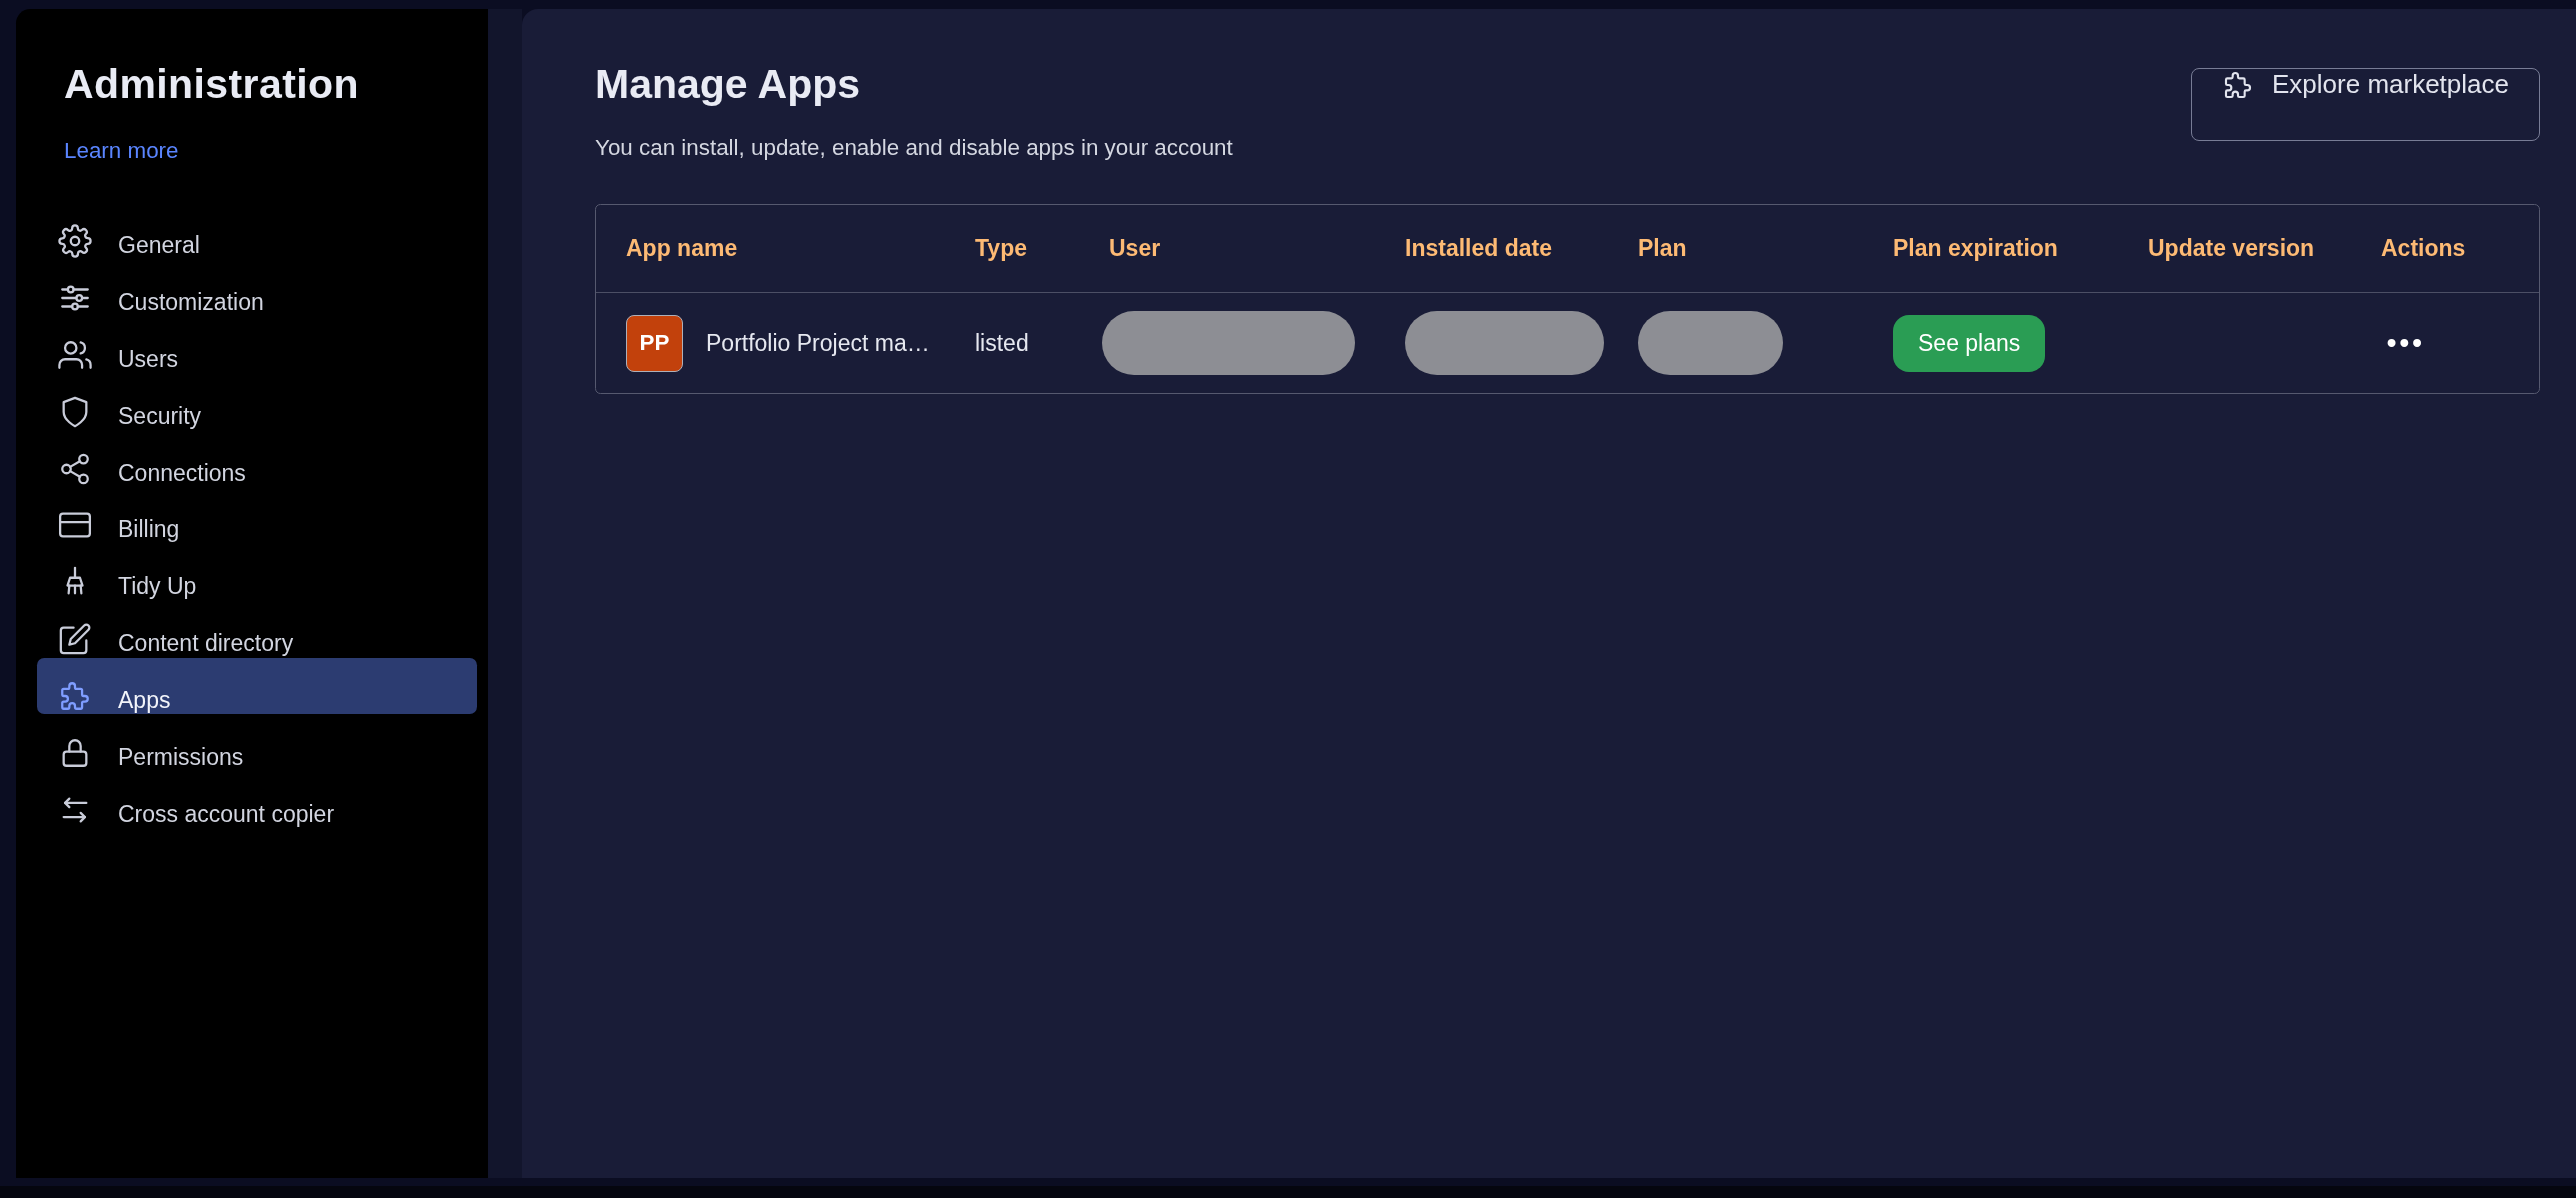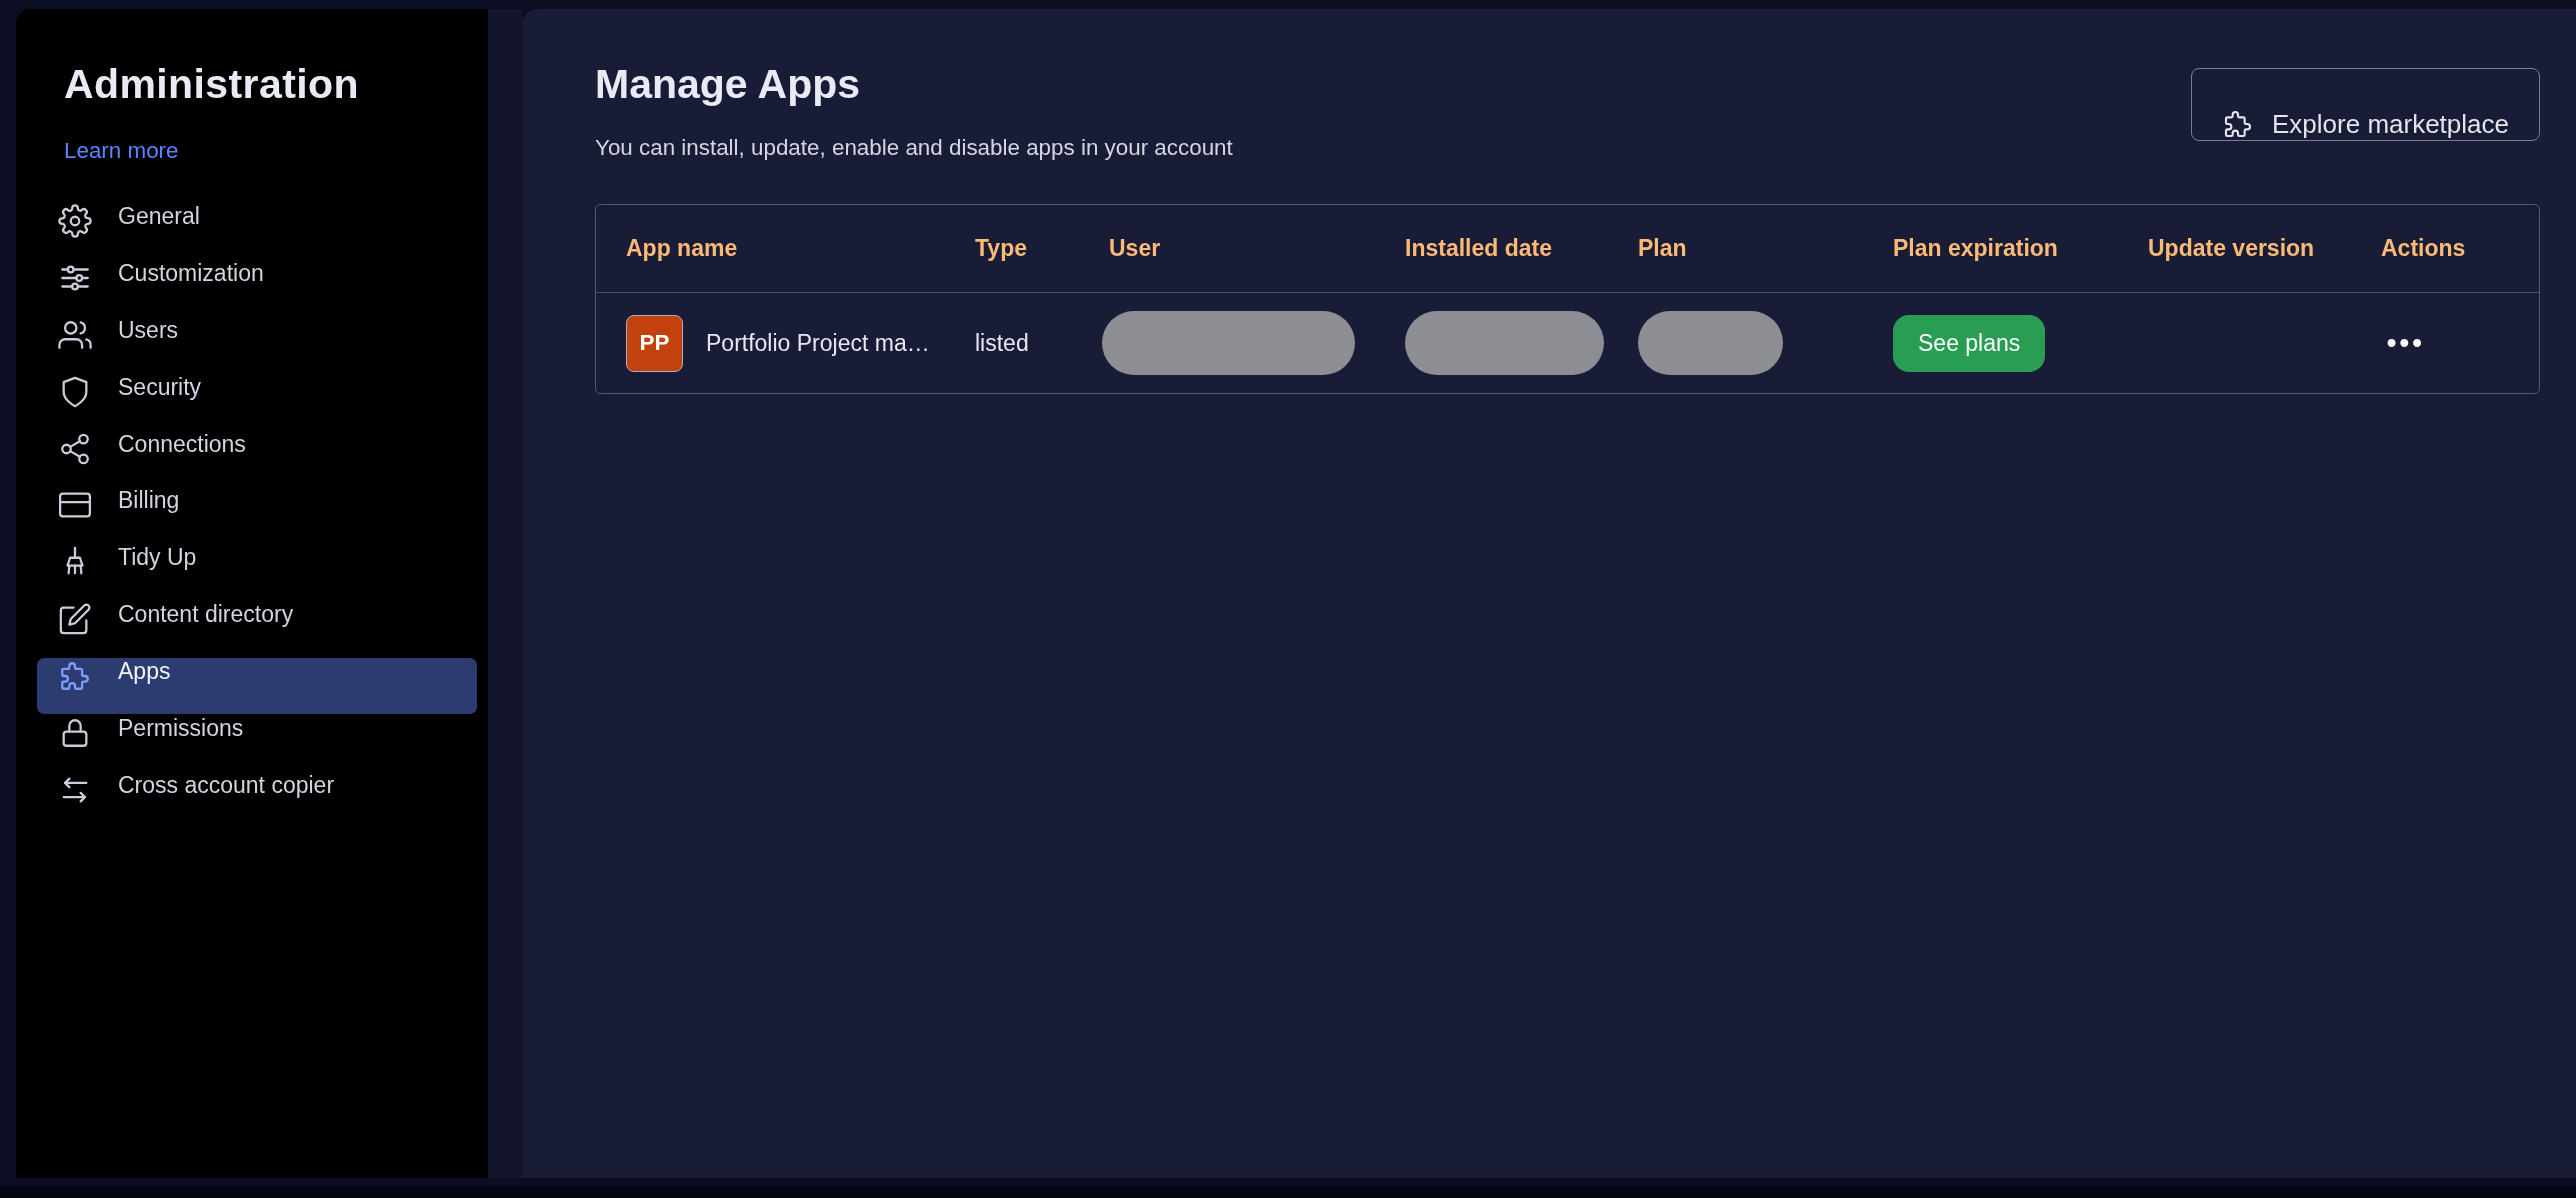--- a/index.html
+++ b/index.html
@@ -21,21 +21,21 @@
   .sidebar {
     width:472px; flex-shrink:0;
     background:#000000;
     border-top-left-radius:14.3px;
     padding:52px 16px 0 48px;
   }
   .sidebar h1 { font-size:41px; font-weight:700; color:#e9ebf4; letter-spacing:0.4px; }
   .learn-more { display:inline-block; margin-top:30px; font-size:22.4px; color:#5a85ff; cursor:pointer; text-decoration:none; }
   .menu { margin-top:39px; margin-left:-27px; margin-right:-5.4px; display:flex; flex-direction:column; gap:0.9px; }
   .menu-item {
-    display:flex; align-items:flex-start; gap:25px;
+    display:flex; align-items:flex-end; gap:25px;
     height:56px; padding:0 20px; border-radius:7.2px;
     font-size:23px; color:#d2d5e0; cursor:pointer;
   }
   .menu-item .mi-icon { width:36px; height:36px; display:flex; align-items:center; justify-content:center; color:#c9ccd9; flex-shrink:0; }
   .menu-item.active { background:#2c3c71; color:#f2f4fa; }
   .menu-item.active .mi-icon { color:#7f9dff; }
   svg { display:block; }
 
   .panel-gap { width:34px; background:#12152c; }
 
@@ -45,21 +45,21 @@
     background:#191c37;
     border-top-left-radius:16px;
     padding:52px 36px 0 73px;
     position:relative;
   }
   .main h2 { font-size:41px; font-weight:700; color:#e9ebf4; }
   .subtitle { margin-top:27px; font-size:22.4px; color:#d4d7e1; }
 
   .explore-btn {
     position:absolute; top:59px; right:36px; height:73px;
-    display:flex; align-items:flex-end; gap:18px; padding:0 30px;
+    display:flex; align-items:flex-start; gap:18px; padding:0 30px;
     border:0.9px solid #787c95; border-radius:8px;
     background:transparent; color:#e2e4ee; font-size:26px;
     font-family:inherit; cursor:pointer;
   }
 
   .tabs { display:inline-flex; margin-top:70px; border-bottom:0.9px solid #5a5d74; }
   .tab {
     position:relative; height:64px; padding:0 47px;
     display:flex; align-items:center;
     font-size:27px; color:#eceef5; cursor:pointer;

